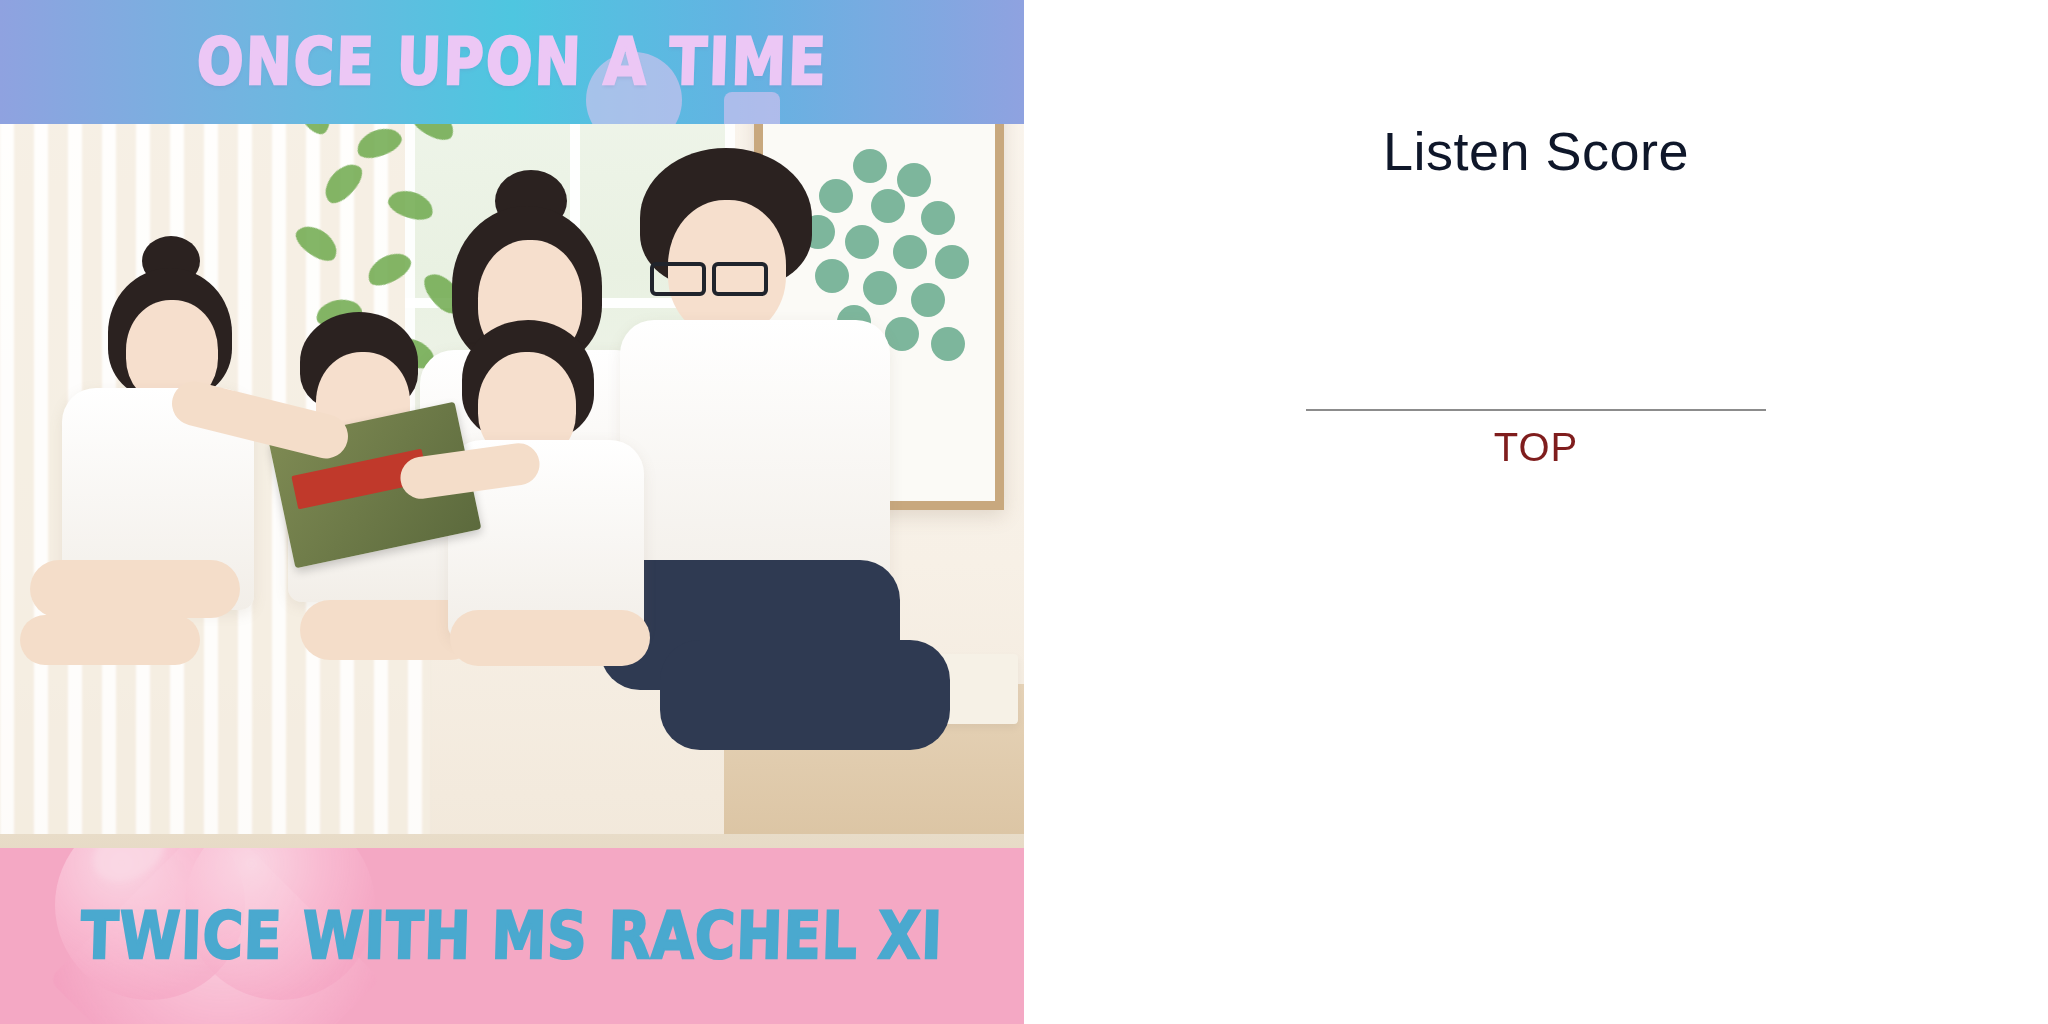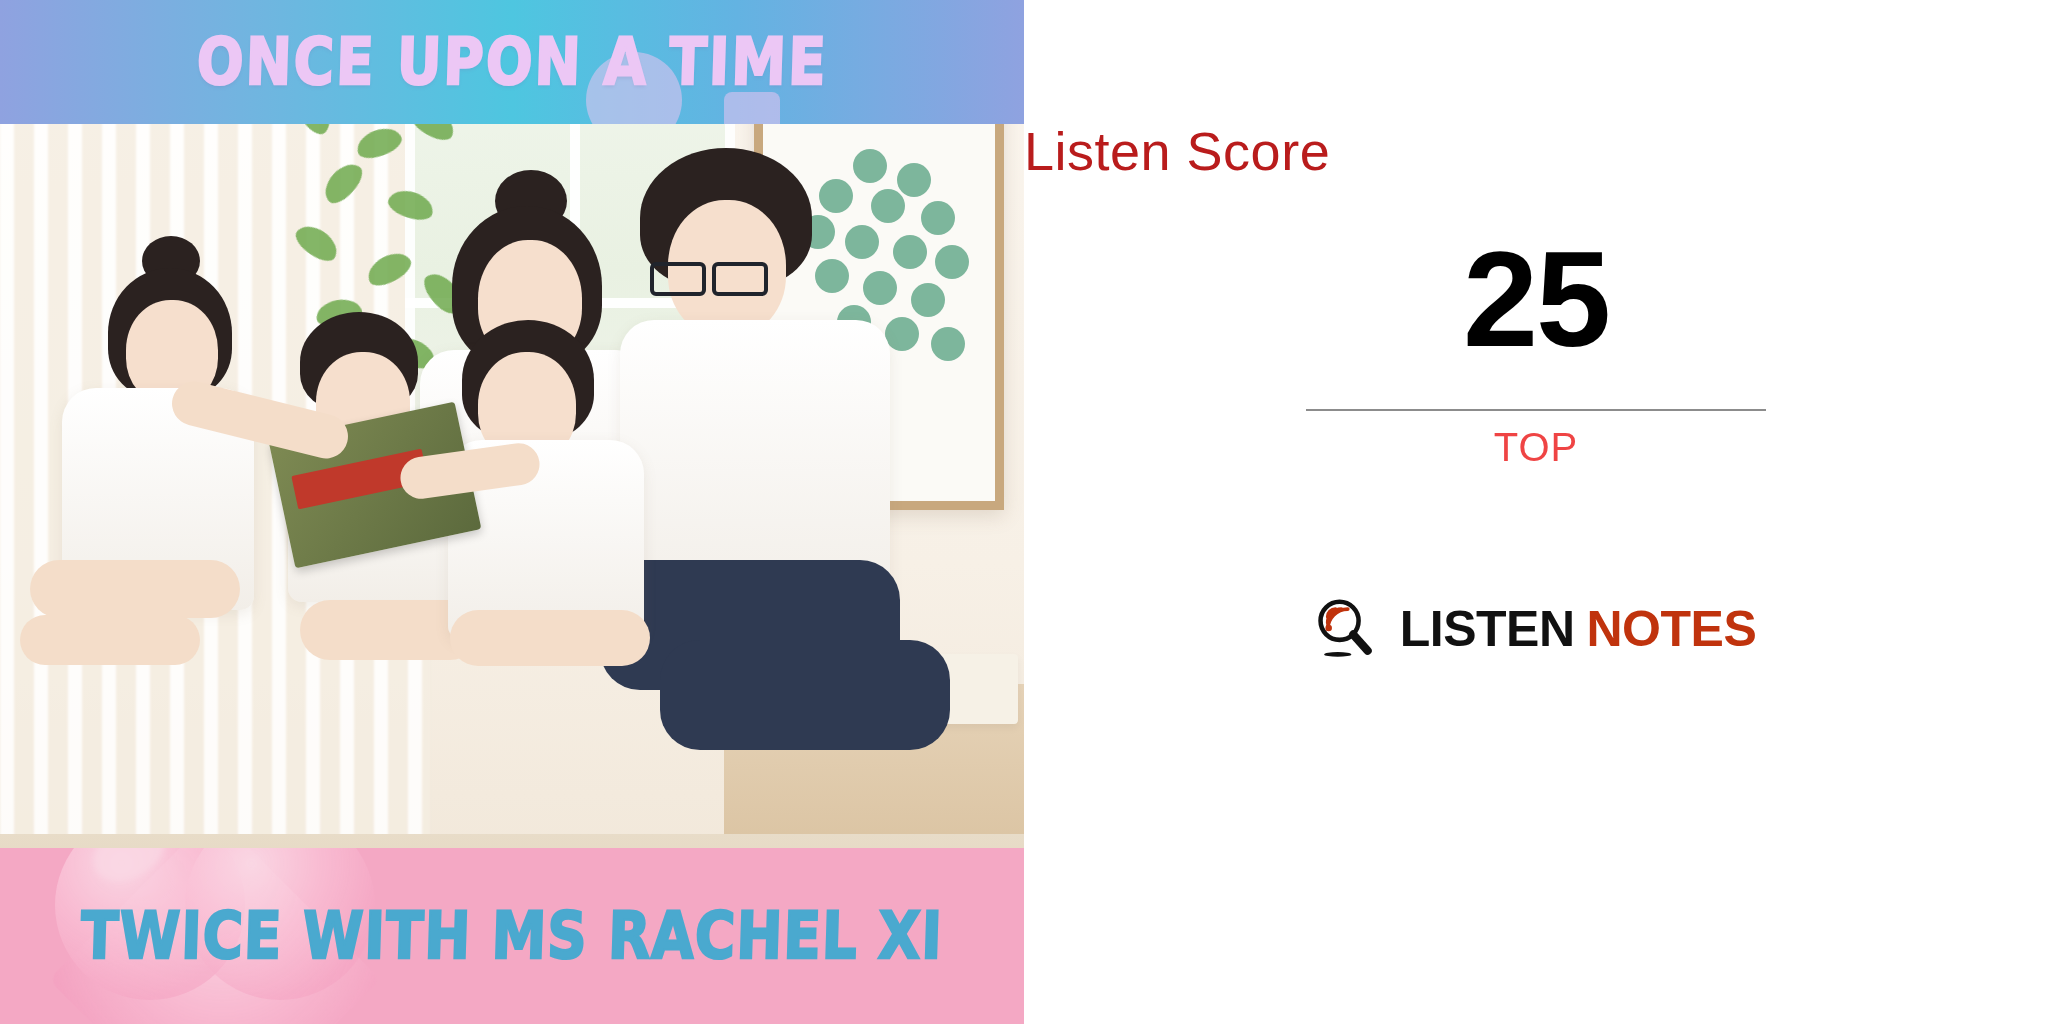--- a/index.html
+++ b/index.html
@@ -237,23 +237,24 @@
 
   
   .panel {
     position:relative;
     width:1024px; height:1024px;
     flex:0 0 1024px;
     background:#ffffff;
   }
   .score-label {
     position:absolute; left:0; right:0; top:120px;
+    text-align:center;
     font-size:54px;
     font-weight:400;
-    color:#b91c1c;
+    color:#0f172a;
     letter-spacing:.5px;
   }
   .score-value {
     position:absolute; left:0; right:0; top:232px;
     text-align:center;
     font-size:135px;
     font-weight:700;
     color:#000000;
     letter-spacing:-2px;
     line-height:1;
@@ -265,21 +266,21 @@
     background:#8c8c8c;
   }
   .rank-row {
     position:absolute; left:0; right:0; top:425px;
     display:flex; align-items:baseline; justify-content:center;
     gap:22px;
   }
   .rank-top {
     font-size:40px;
     font-weight:400;
-    color:#ef4444;
+    color:#7f1d1d;
     letter-spacing:1px;
   }
   .rank-pct {
     font-size:82px;
     font-weight:400;
     color:#000000;
     letter-spacing:-1px;
   }
   .brand {
     position:absolute; left:0; right:0; top:598px;
@@ -414,38 +415,21 @@
         <span class="shine"></span>
       </div>
       <div class="band-subtitle">TWICE WITH MS RACHEL XI</div>
     </div>
   </div>
 
   <div class="panel">
 
     <div class="score-label">Listen Score</div>
 
-    <div class="score-value">25</div>
 
     <div class="divider"></div>
 
     <div class="rank-row">
       <span class="rank-top">TOP</span>
     </div>
 
-    <div class="brand">
-      <svg class="glass" viewBox="0 0 64 68">
-        <circle cx="26" cy="25" r="21" fill="none" stroke="#111111" stroke-width="5"></circle>
-        <line x1="41" y1="40" x2="57" y2="58" stroke="#111111" stroke-width="9" stroke-linecap="round"></line>
-        <ellipse cx="24" cy="62" rx="15" ry="2.6" fill="#111111"></ellipse>
-        <g transform="translate(13,12)" fill="none" stroke="#c0330d" stroke-width="4.2" stroke-linecap="round">
-          <path d="M0 22 A22 22 0 0 1 22 0"></path>
-          <path d="M0 15 A15 15 0 0 1 15 0"></path>
-          <path d="M0 8.5 A8.5 8.5 0 0 1 8.5 0"></path>
-        </g>
-        <circle cx="14" cy="33" r="3.6" fill="#c0330d"></circle>
-      </svg>
-      <div class="brand-text">
-        <span class="brand-listen">LISTEN</span><span class="brand-notes">NOTES</span>
-      </div>
-    </div>
   </div>
 </div>
 
 </body></html>

